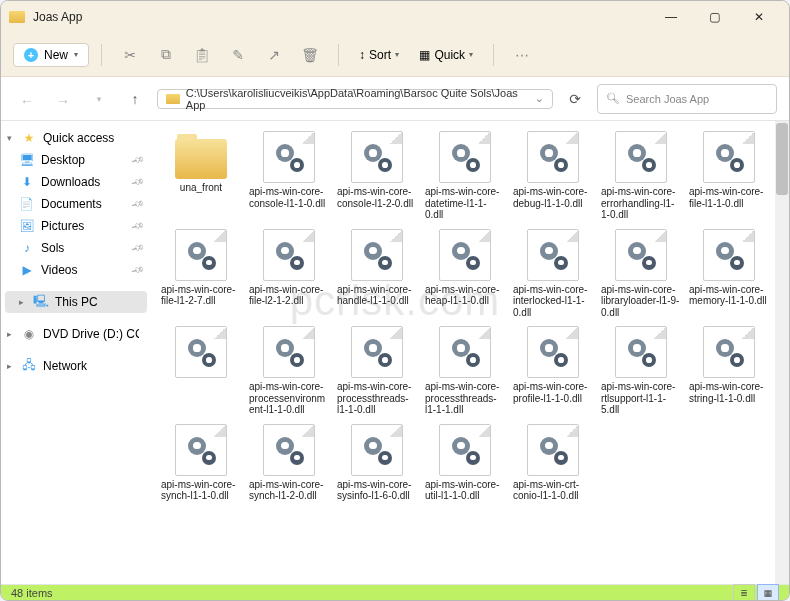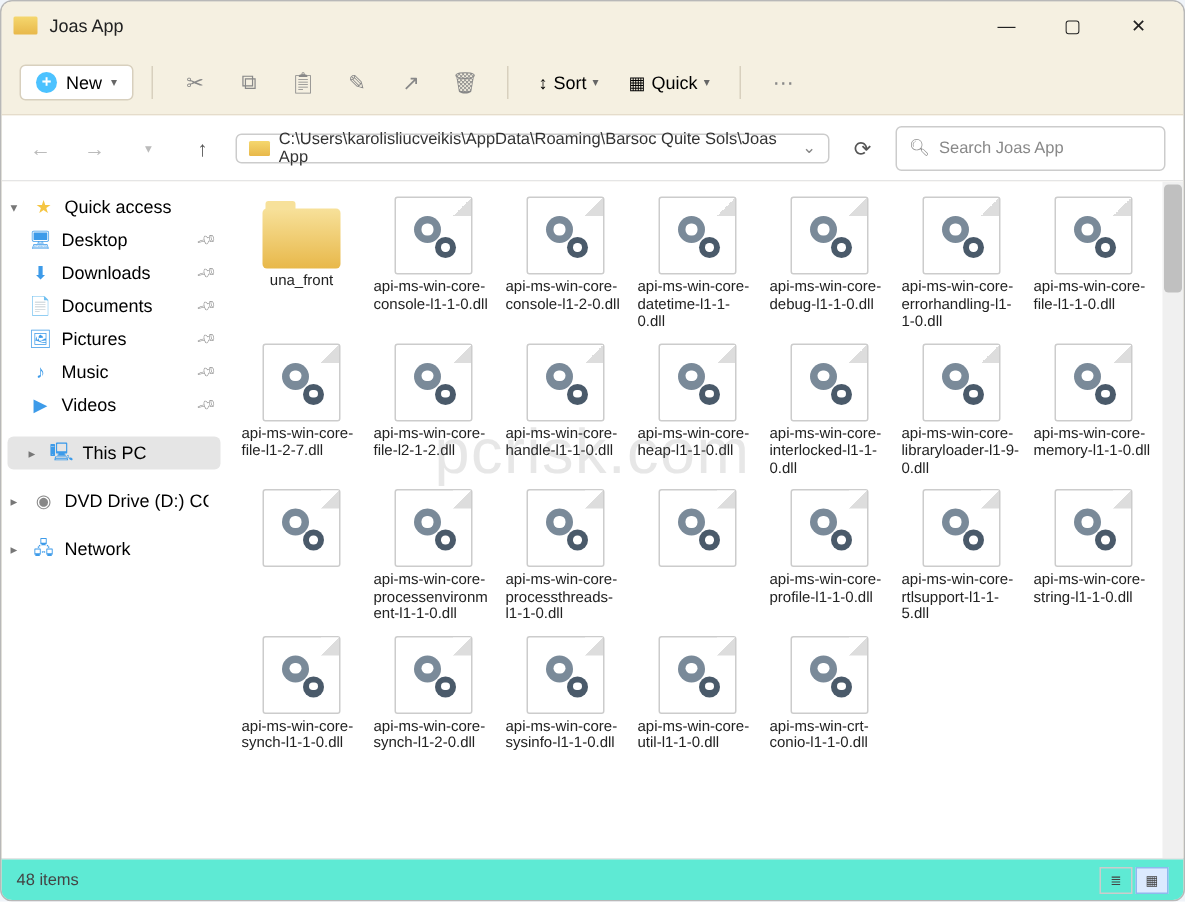--- a/index.html
+++ b/index.html
@@ -40,21 +40,21 @@
 .thumb.folder:before { content:""; position:absolute; top:-5px; left:2px; width:20px; height:6px; background:#f7e19a; border-radius:2px 2px 0 0; }
 .thumb.dll { background: #fff; border: 1px solid #ccc; border-radius: 2px; display: flex; align-items: center; justify-content: center; }
 .thumb.dll:before { content:""; position:absolute; top:0; right:0; width:12px; height:12px; background: linear-gradient(135deg,#fff 50%,#ddd 50%); }
 .gears { position: relative; width: 30px; height: 30px; }
 .gear1, .gear2 { position:absolute; border-radius:50%; }
 .gear1 { width:18px; height:18px; background:#7a8a99; top:2px; left:2px; }
 .gear2 { width:14px; height:14px; background:#4a5a6a; bottom:0; right:0; }
 .gear1:after, .gear2:after { content:""; position:absolute; inset:30%; background:#fff; border-radius:50%; }
 .scrollbar-track { position: absolute; right: 0; top: 0; width: 14px; height: 100%; background: #f0f0f0; }
 .scrollbar-thumb { position: absolute; right: 1px; top: 2px; width: 12px; height: 72px; background: #c0c0c0; border-radius: 3px; }
-.status { height: 28px; background: #5eead4; border-top: 1px solid #e5e5e5; display: flex; align-items: center; padding: 0 10px; font-size: 11px; color: #444; }
+.status { height: 16px; background: #bef264; border-top: 1px solid #e5e5e5; display: flex; align-items: center; padding: 0 10px; font-size: 11px; color: #444; }
 .status .spacer { flex: 1; }
 .status .vbtn { width: 22px; height: 18px; border: 1px solid #ccc; margin-left: 2px; display: flex; align-items: center; justify-content: center; font-size: 9px; cursor: pointer; }
 .status .vbtn.active { background: #dceaff; border-color: #8fb8ee; }
 .watermark { position: absolute; top: 50%; left: 50%; transform: translate(-50%,-50%); font-size: 42px; color: rgba(120,120,120,.18); font-weight: 400; pointer-events: none; letter-spacing: 1px; }
 </style>
 </head>
 <body>
 
 <div class="window">
 
@@ -135,21 +135,21 @@
         <span>Documents</span>
         <span class="pin">📌︎</span>
       </div>
       <div class="sbitem">
         <span class="ico" style="color:#3d9be9">🖼︎</span>
         <span>Pictures</span>
         <span class="pin">📌︎</span>
       </div>
       <div class="sbitem">
         <span class="ico" style="color:#3d9be9">♪</span>
-        <span>Music</span>
+        <span>Sols</span>
         <span class="pin">📌︎</span>
       </div>
       <div class="sbitem">
         <span class="ico" style="color:#3d9be9">▶</span>
         <span>Videos</span>
         <span class="pin">📌︎</span>
       </div>
       <div class="sbgap"></div>
       <div class="sbitem top selected">
         <span class="caret">▸</span>
@@ -319,20 +319,21 @@
             </div>
             <div>api-ms-win-core-processthreads-l1-1-0.dll</div>
           </div>
           <div class="item">
             <div class="thumb dll">
               <div class="gears">
                 <div class="gear1"></div>
                 <div class="gear2"></div>
               </div>
             </div>
+            <div>api-ms-win-core-processthreads-l1-1-1.dll</div>
           </div>
           <div class="item">
             <div class="thumb dll">
               <div class="gears">
                 <div class="gear1"></div>
                 <div class="gear2"></div>
               </div>
             </div>
             <div>api-ms-win-core-profile-l1-1-0.dll</div>
           </div>
@@ -372,21 +373,21 @@
             </div>
             <div>api-ms-win-core-synch-l1-2-0.dll</div>
           </div>
           <div class="item">
             <div class="thumb dll">
               <div class="gears">
                 <div class="gear1"></div>
                 <div class="gear2"></div>
               </div>
             </div>
-            <div>api-ms-win-core-sysinfo-l1-1-0.dll</div>
+            <div>api-ms-win-core-sysinfo-l1-6-0.dll</div>
           </div>
           <div class="item">
             <div class="thumb dll">
               <div class="gears">
                 <div class="gear1"></div>
                 <div class="gear2"></div>
               </div>
             </div>
             <div>api-ms-win-core-util-l1-1-0.dll</div>
           </div>

